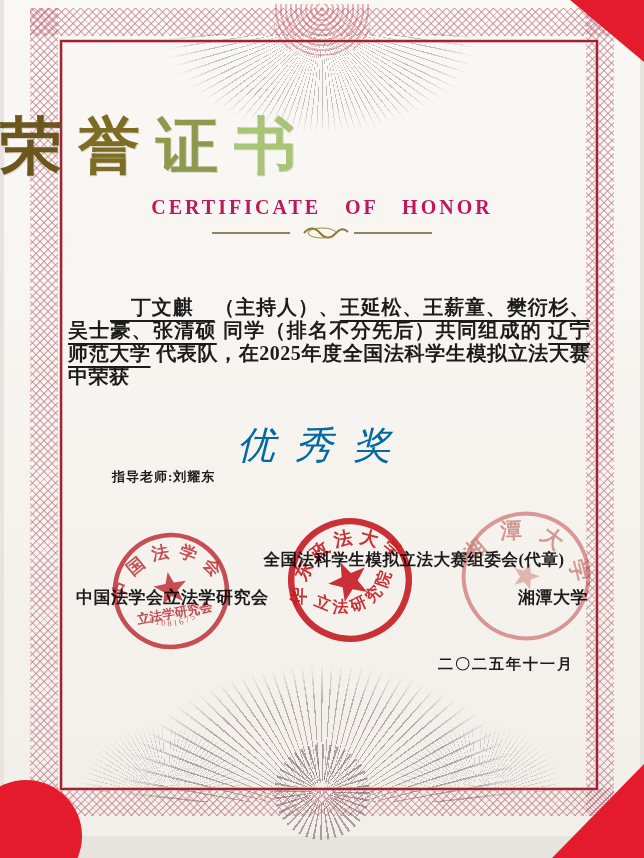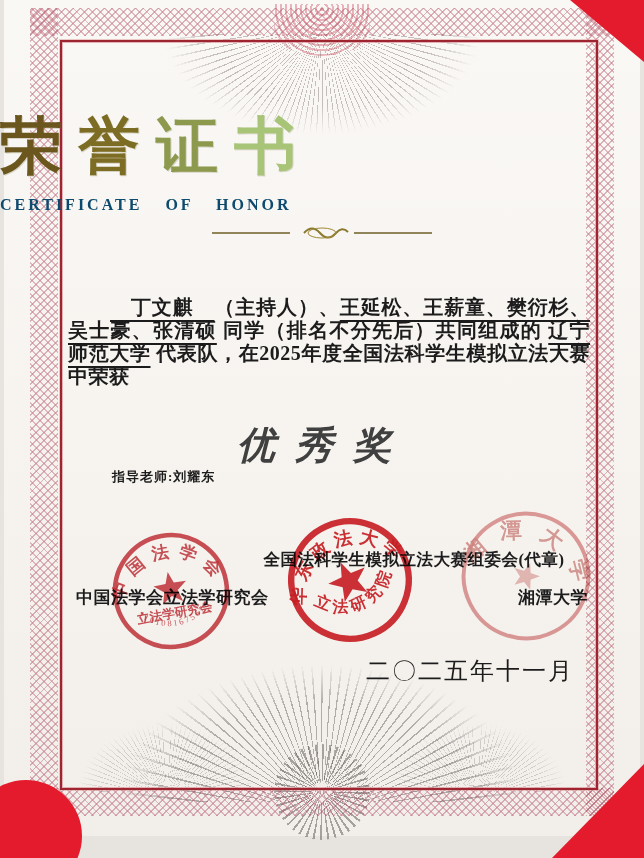--- a/index.html
+++ b/index.html
@@ -75,57 +75,57 @@
             mask:radial-gradient(circle, transparent 0 12%, #000 16% 70%, transparent 78%);
   }
   
   .title{
     position:absolute;top:104px;left:0;right:0;z-index:10;
     font-weight:700;font-size:62px;letter-spacing:16px;
     text-shadow:1px 1px 0 rgba(120,110,60,.25);
   }
   .subtitle{
     position:absolute;top:196px;left:0;right:0;z-index:10;
-    font-weight:700;font-size:16px;
-    letter-spacing:3px;word-spacing:16px;color:#0c4a6e;
+    text-align:center;font-weight:700;font-size:20px;
+    letter-spacing:3px;word-spacing:16px;color:#be185d;
     font-family:"Liberation Serif","DejaVu Serif",serif;
   }
   .flourish{position:absolute;top:224px;left:0;right:0;z-index:10;text-align:center;}
   
   .body-text{
     position:absolute;top:296px;left:68px;right:54px;z-index:10;
     font-size:20px;line-height:23px;font-weight:700;color:var(--ink);
     text-align:justify;text-indent:2.1em;letter-spacing:.5px;
   }
   .body-text .u{
     text-decoration:underline;
     text-decoration-thickness:1.6px;
     text-underline-offset:6px;
   }
   .award{
     position:absolute;top:420px;left:0;right:16px;z-index:10;
-    text-align:center;font-size:38px;font-weight:700;font-style:italic;
-    letter-spacing:20px;text-indent:20px;color:#404040;
+    text-align:center;font-size:38px;font-weight:400;font-style:italic;
+    letter-spacing:20px;text-indent:20px;color:#0369a1;
   }
   .advisor{
     position:absolute;top:468px;left:112px;z-index:10;
     font-size:13px;font-weight:700;letter-spacing:1px;
   }
   .committee{
     position:absolute;top:549px;left:232px;right:48px;z-index:10;
     text-align:center;font-size:16.5px;font-weight:700;letter-spacing:.5px;
   }
   .organizers{
     position:absolute;top:586px;left:76px;right:56px;z-index:10;
     display:flex;justify-content:space-between;align-items:baseline;
     font-size:17px;font-weight:700;letter-spacing:.5px;
   }
   .date{
     position:absolute;top:655px;right:70px;z-index:10;
-    font-size:24px;font-weight:400;letter-spacing:2px;
+    font-size:15px;font-weight:700;letter-spacing:2px;
   }
   
   .seal{position:absolute;z-index:12;mix-blend-mode:multiply;}
   .seal.left{left:110px;top:530px;width:122px;height:122px;transform:rotate(-10deg);}
   .seal.mid{left:286px;top:516px;width:128px;height:128px;transform:rotate(-24deg);}
   .seal.right{left:458px;top:508px;width:136px;height:136px;transform:rotate(18deg);opacity:.8;}
   .seal svg{width:100%;height:100%;}
 </style>
 </head>
 <body>

